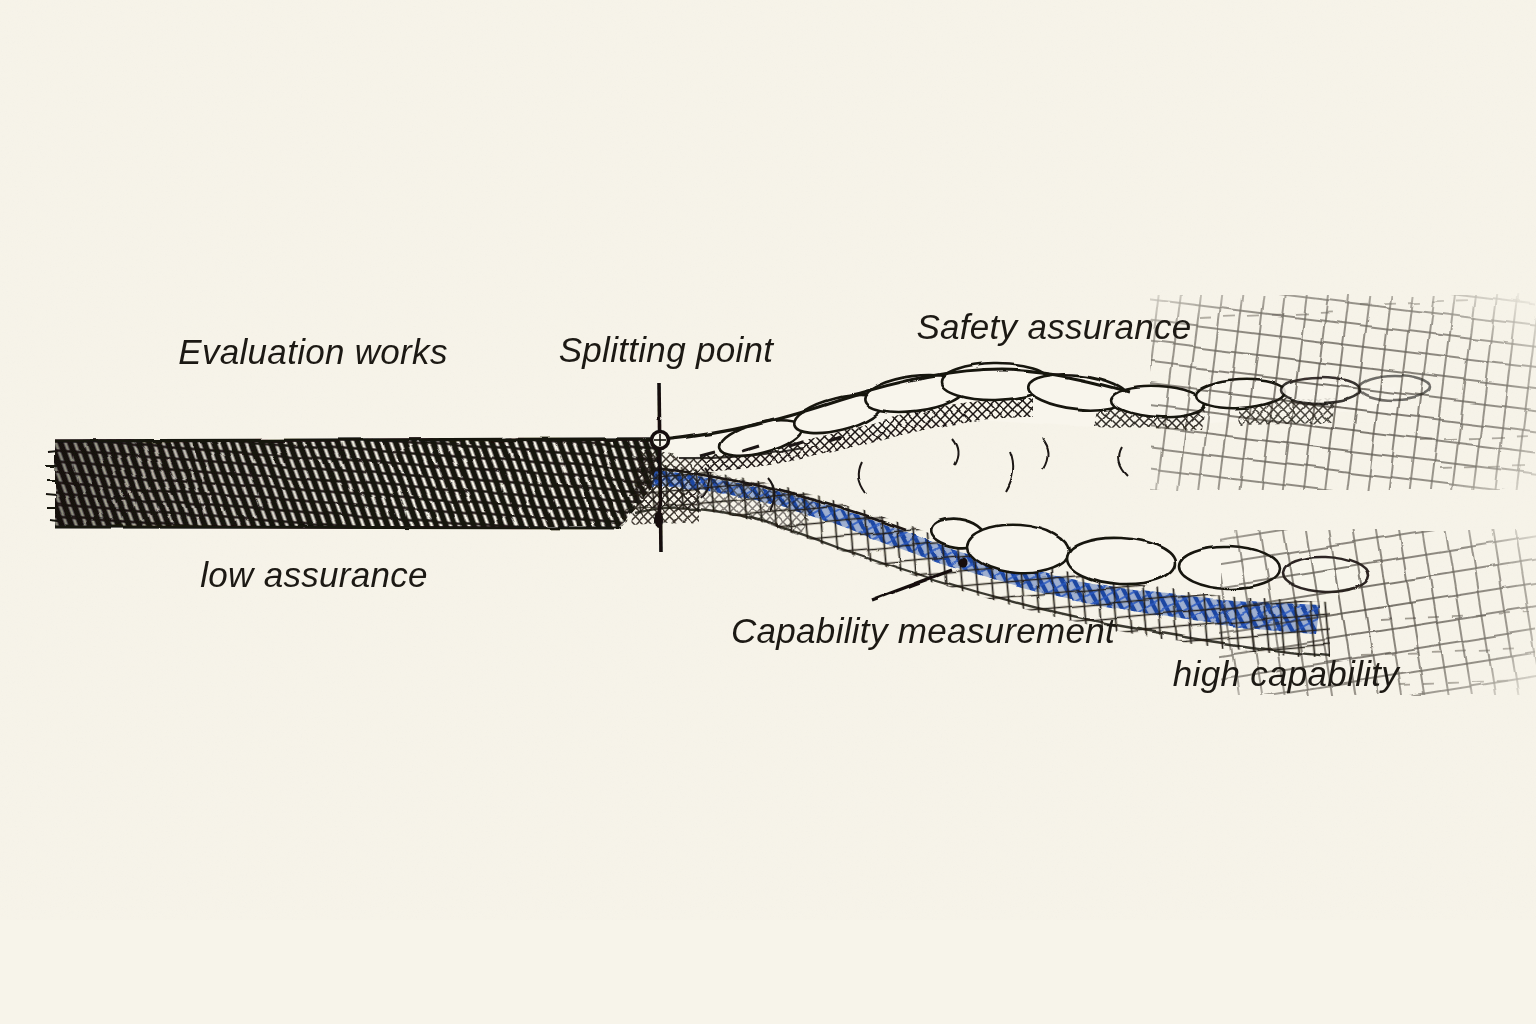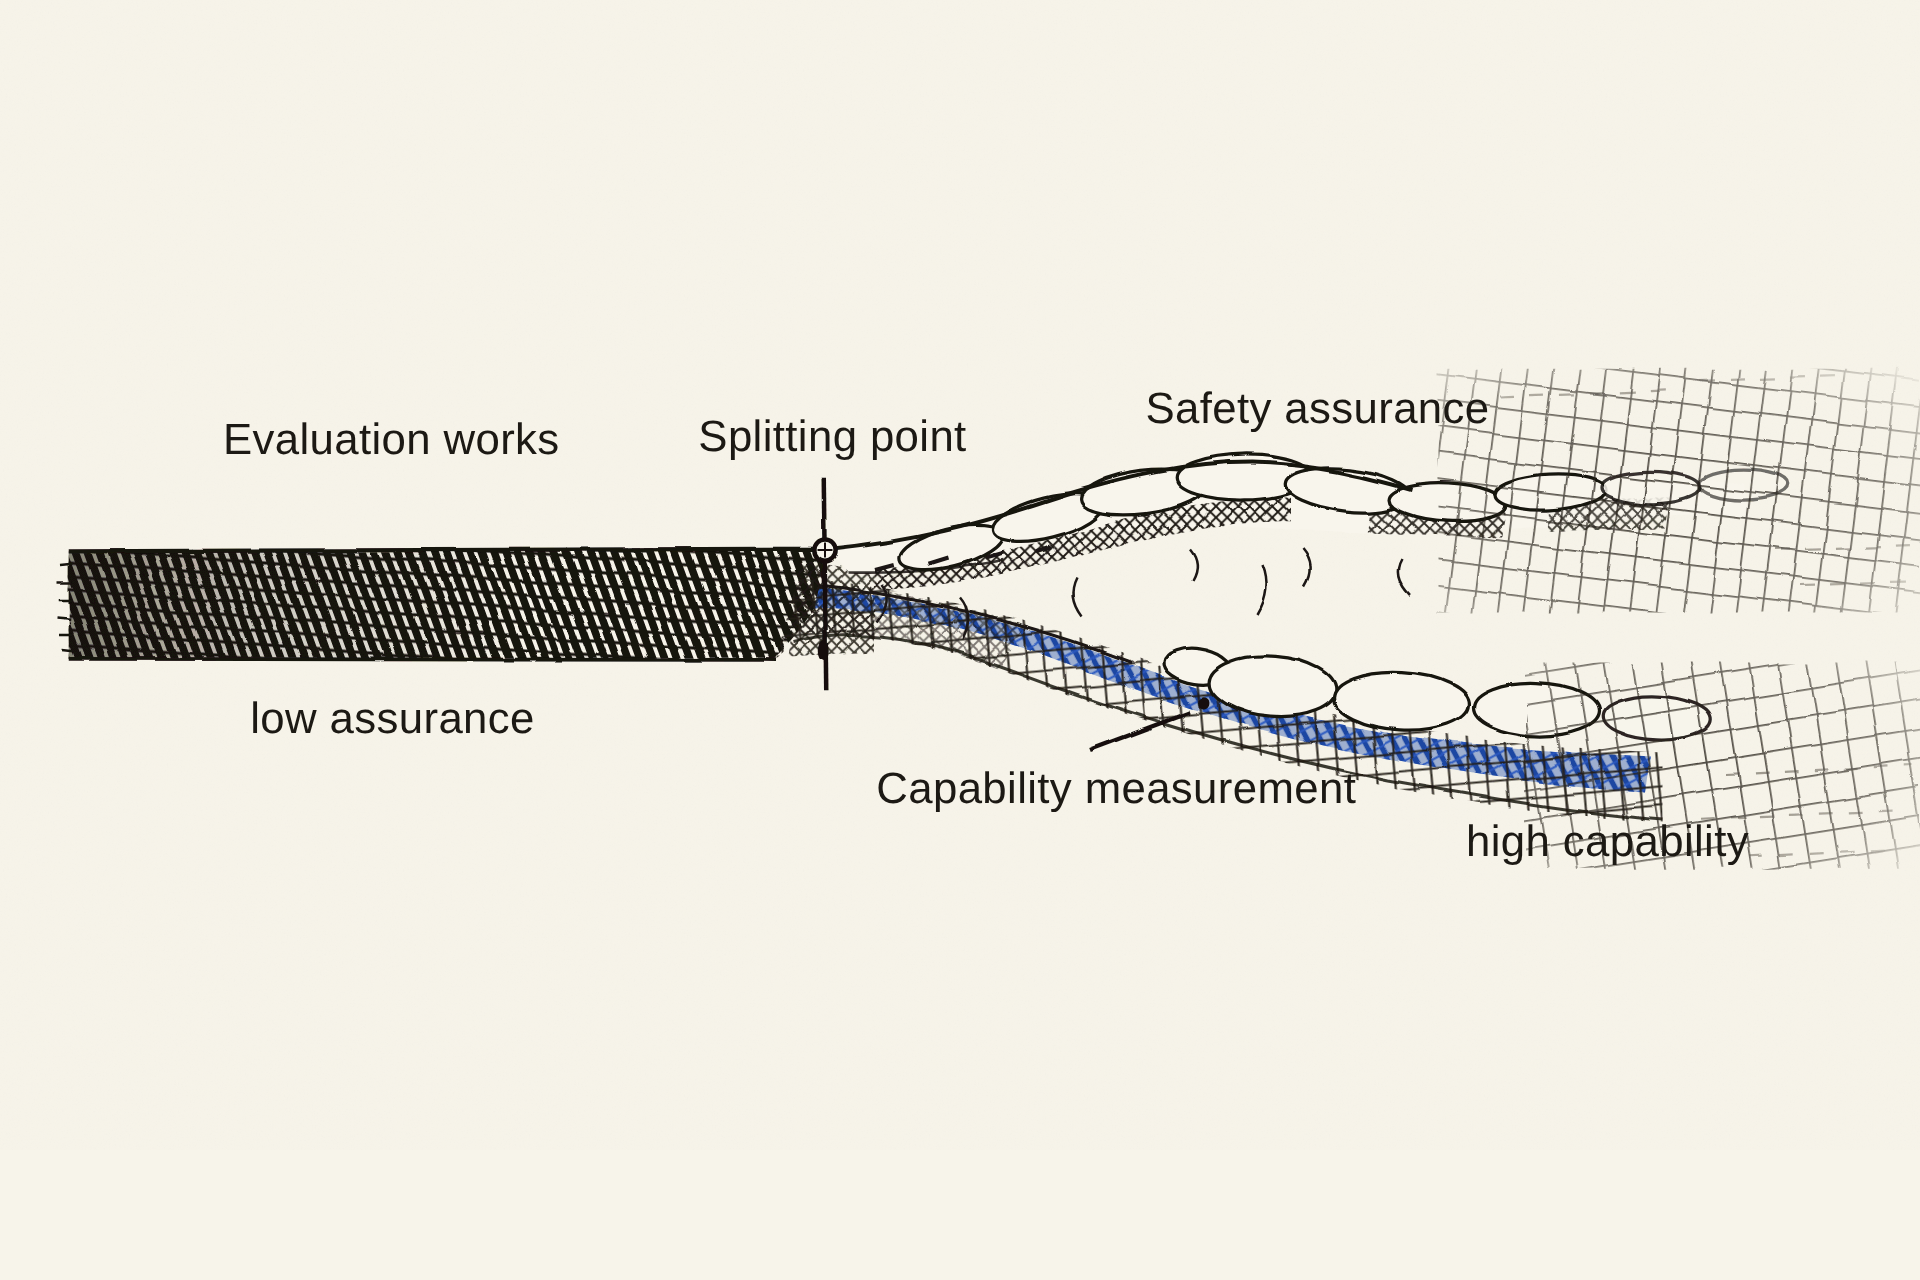--- a/index.html
+++ b/index.html
@@ -7,20 +7,21 @@
     --ink:#1c1914;
     --blue_ink:#1f4aa5;
   }
   html,body{margin:0;padding:0;background:var(--paper);}
   #canvas{
     position:relative;
     width:1536px;height:920px;
     background:var(--paper);
     overflow:hidden;
     font-family:"Liberation Sans", sans-serif;
+    font-style:italic;
   }
   #drawing{position:absolute;left:0;top:0;}
   .label{
     position:absolute;
     transform:translate(-50%,-50%);
     white-space:nowrap;
     color:var(--ink);
     font-size:35px;
     letter-spacing:0.3px;
     font-weight:500;
@@ -209,17 +210,17 @@
 </svg>
 
 <div class="label" style="left:313px;top:352px;">Evaluation works</div>
 
 <div class="label" style="left:666px;top:350px;">Splitting point</div>
 
 <div class="label" style="left:1054px;top:327px;text-align:center;">Safety assurance</div>
 
 <div class="label" style="left:314px;top:575px;">low assurance</div>
 
-<div class="label" style="left:893px;top:631px;">Capability measurement</div>
+<div class="label" style="left:923px;top:631px;">Capability measurement</div>
 
 <div class="label" style="left:1286px;top:674px;text-align:center;">high capability</div>
 
 </div>
 
 </body></html>

